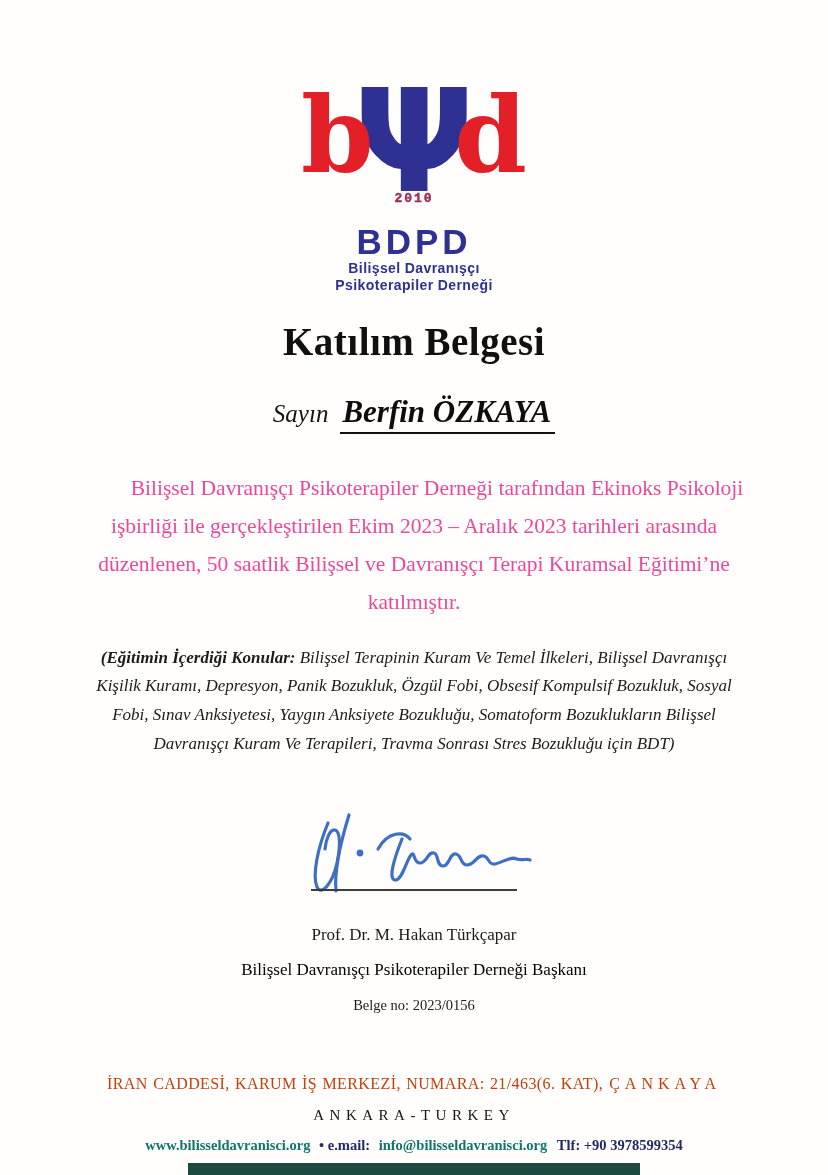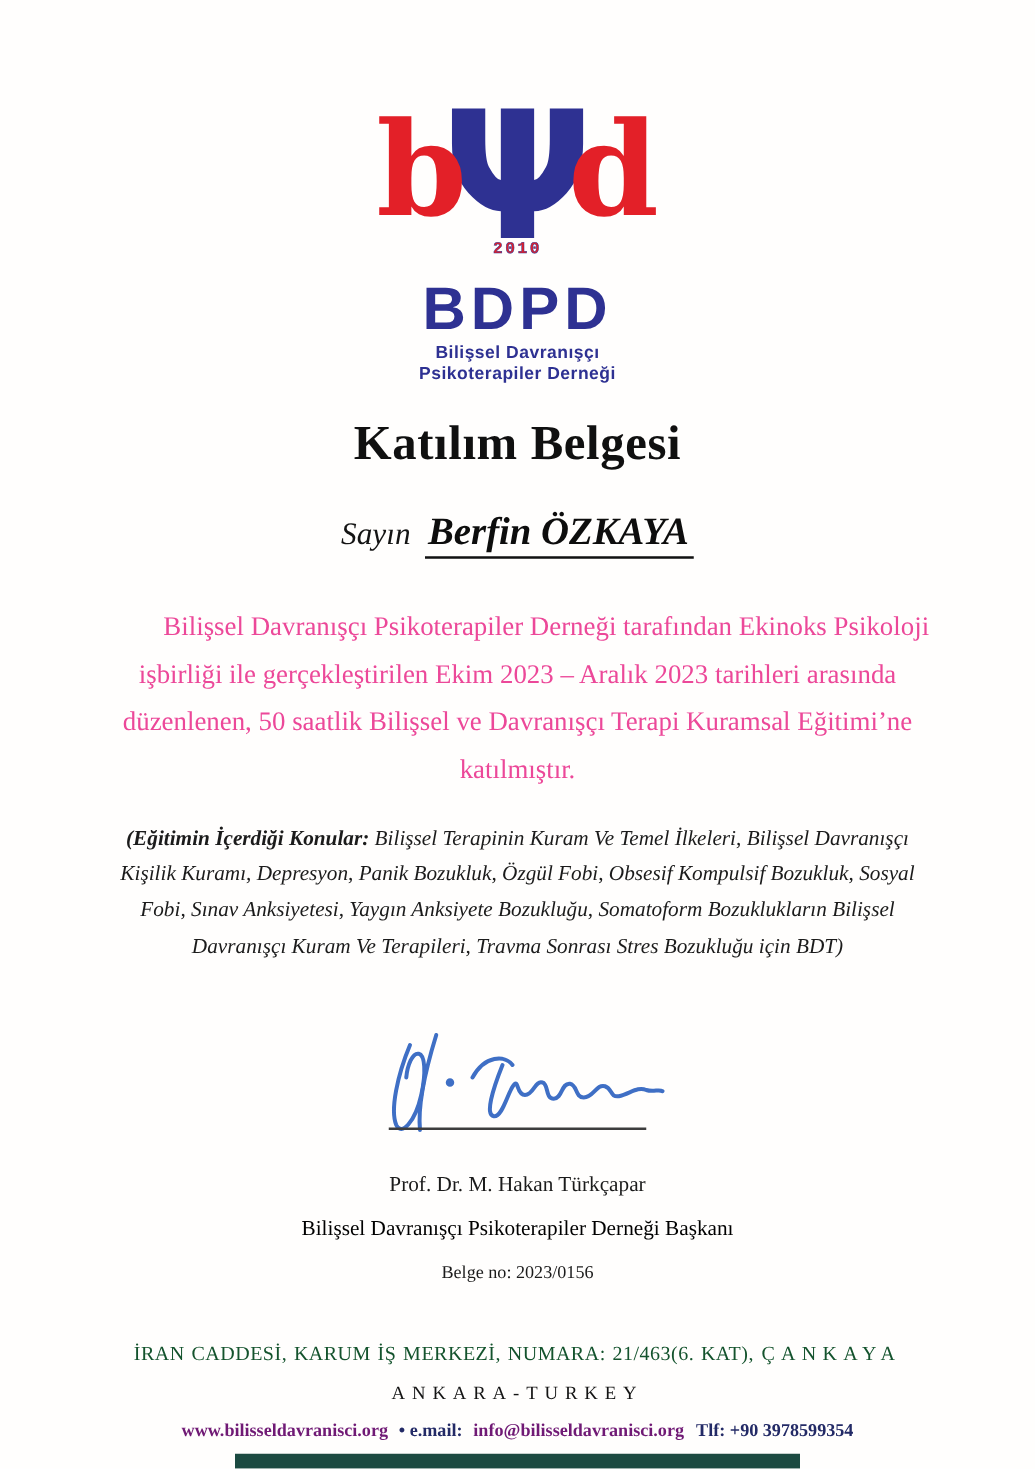--- a/index.html
+++ b/index.html
@@ -23,21 +23,21 @@
     font-size:142px; line-height:1.02; color:#2e3192; margin:0 -20px; z-index:1;
   }
   .logo-year {
     position:absolute; left:50%; transform:translateX(-50%); bottom:16px;
     font-family:Liberation Mono, monospace; font-weight:bold;
     font-size:13px; letter-spacing:2px; color:#e32028;
     -webkit-text-stroke:0.4px #2e3192; z-index:3;
   }
   .logo-acronym {
     font-family:"Liberation Sans", sans-serif; font-weight:bold;
-    font-size:48px; letter-spacing:4px; color:#2e3192; line-height:1; margin-top:2px;
+    font-size:35px; letter-spacing:4px; color:#2e3192; line-height:1; margin-top:2px;
   }
   .logo-org {
     font-family:"Liberation Sans", sans-serif; font-weight:bold;
     font-size:14px; letter-spacing:0.4px; color:#2e3192; line-height:1.15; margin-top:1px;
   }
 
   
   .title { margin-top:26px; font-size:39px; font-weight:bold; letter-spacing:0.5px; color:#101010; }
   .recipient { margin-top:30px; display:flex; align-items:baseline; }
   .salutation { font-style:italic; font-size:25px; color:#141414; }
@@ -60,25 +60,25 @@
   
   .sig-block { margin-top:50px; display:flex; flex-direction:column; align-items:center; }
   .sig-svg { display:block; }
   .sig-line { width:206px; border-top:2.5px solid #3d3d3d; margin-top:-8px; }
   .prof-name { margin-top:34px; font-size:17px; color:#1b1b1b; }
   .prof-title { margin-top:15px; font-size:17px; color:#000000; }
   .doc-no { margin-top:17px; font-size:14.5px; color:#1b1b1b; }
 
   
   .footer { position:absolute; left:0; right:0; bottom:0; display:flex; flex-direction:column; align-items:center; }
-  .address1 { font-size:16px; letter-spacing:0.4px; word-spacing:1px; color:#14532d; white-space:nowrap; }
+  .address1 { font-size:16px; letter-spacing:0.4px; word-spacing:1px; color:#c2410c; white-space:nowrap; }
   .address-city { letter-spacing:5px; margin-left:6px; }
   .address2 { margin-top:14px; font-size:15px; letter-spacing:5.5px; color:#141414; }
   .contact { margin-top:13px; font-size:14.5px; font-weight:bold; color:#232a66; white-space:nowrap; }
-  .contact .link { color:#701a75; text-decoration:none; }
+  .contact .link { color:#0f766e; text-decoration:none; }
   .contact .sep { margin:0 5px; }
   .contact .phone { margin-left:6px; }
   .footer-bar { margin-top:9px; width:452px; height:12px; background:#1c4a41; }
 </style>
 </head>
 <body>
 
 <div class="page">
 
   <div class="logo">

